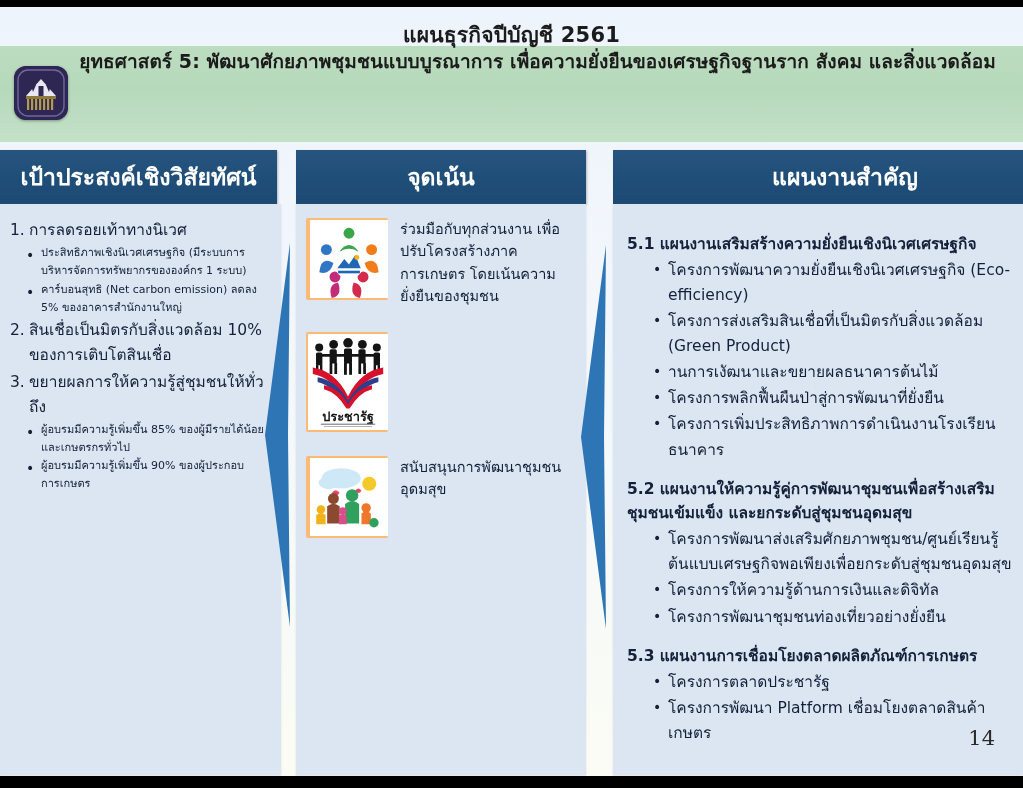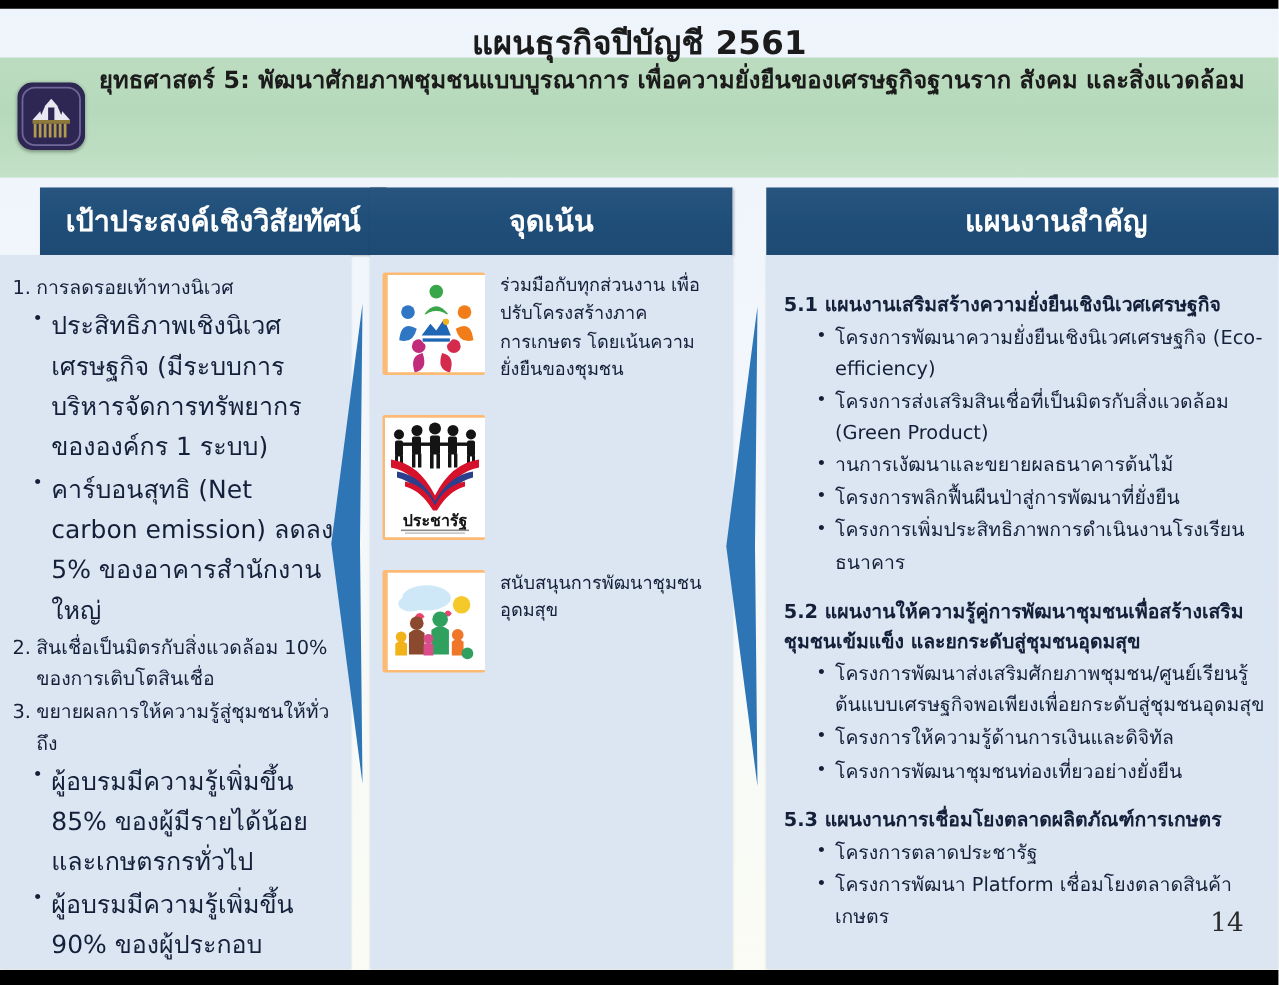--- a/index.html
+++ b/index.html
@@ -23,21 +23,21 @@
   .header-band {
     position:absolute; left:0; top:46px; width:1023px; height:96px;
     background: linear-gradient(180deg,#bcdcc0 0%,#b6d9bb 45%,#c3e1c7 100%);
   }
   .header-inner {
     position:absolute; left:0; top:0; width:1023px; height:96px;
     display:flex; align-items:center; justify-content:center;
     flex-direction:column; gap:2px;
   }
   .header-title {
-    font-size:26px; font-weight:bold; color:#1b1b1b; line-height:1.2;
+    font-size:21px; font-weight:bold; color:#1b1b1b; line-height:1.2;
     text-align:center; letter-spacing:.2px;
   }
   .header-sub {
     font-size:19px; font-weight:bold; color:#1b1b1b; line-height:1.25;
     text-align:center; padding-left:52px; letter-spacing:.1px;
   }
   
   .logo {
     position:absolute; left:14px; top:66px; width:54px; height:54px;
     border-radius:12px;
@@ -56,42 +56,42 @@
     display:flex; align-items:center; justify-content:center;
     box-shadow: 1px 1px 2px rgba(0,0,0,.25);
   }
   .col-body {
     background:#dce6f2;
     box-shadow: 0 1px 2px rgba(90,110,140,.18);
   }
 
   
   #col1 { left:0px; width:281px; }
-  #col1 .col-head { width:277px; height:54px; font-size:23px;margin-left:32px; }
+  #col1 .col-head { width:277px; height:54px; font-size:23px; }
   #col1 .col-body { width:281px; height:571px; padding:14px 12px 10px 10px; }
 
   
   #col2 { left:296px; width:290px; }
   #col2 .col-head { width:290px; height:54px; }
   #col2 .col-body { width:290px; height:571px; padding:14px 8px 16px 10px; }
 
   
   #col3 { left:613px; width:410px; }
   #col3 .col-head { width:436px; height:54px;padding-left:28px; }
   #col3 .col-body { width:410px; height:571px; padding:14px 10px 10px 14px; }
 
   
   .num-list { list-style:none; }
   .num-item { display:flex; margin-bottom:1px; }
   .num-marker { width:19px; flex:0 0 19px; font-size:15.5px; color:#14203a; line-height:1.62; }
   .num-text { font-size:15.5px; color:#14203a; line-height:1.62; flex:1; }
   .sub-list { list-style:none; margin:0 0 2px 0; padding-left:16px; }
   .sub-item { display:flex; margin-bottom:1px; }
   .sub-bullet { flex:0 0 15px; font-size:14px; color:#14203a; line-height:1.62; }
-  .sub-text { font-size:20px; color:#14203a; line-height:1.62; flex:1; }
+  .sub-text { font-size:11px; color:#14203a; line-height:1.62; flex:1; }
 
   
   .pic-row { display:flex; align-items:flex-start; margin-bottom:24px; }
   .pic-box {
     flex:0 0 82px; width:82px; height:82px; background:#fdba74;
     border-radius:2px; overflow:hidden; margin-right:12px;
     display:flex; align-items:center; justify-content:flex-end;
   }
   .pic-box.tall { height:100px; }
   .pic-text { font-size:14.5px; color:#14203a; line-height:1.55; flex:1; }

